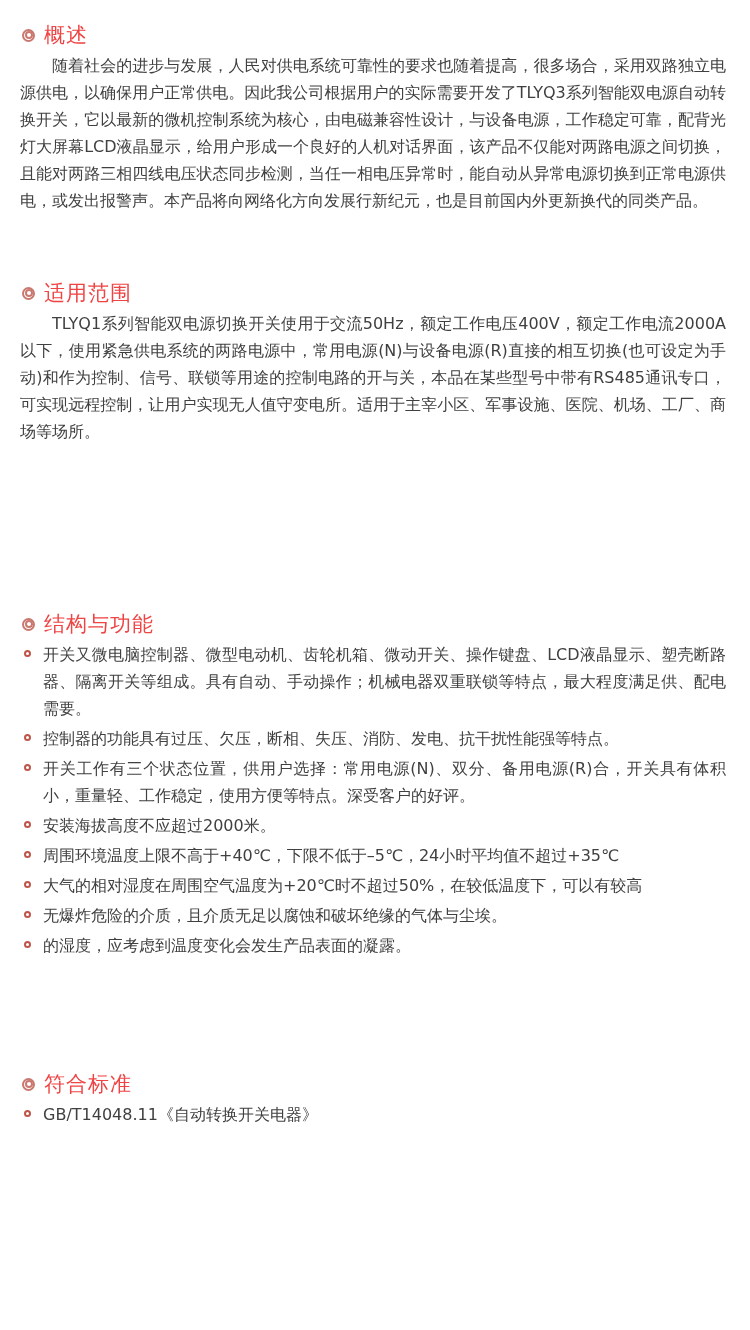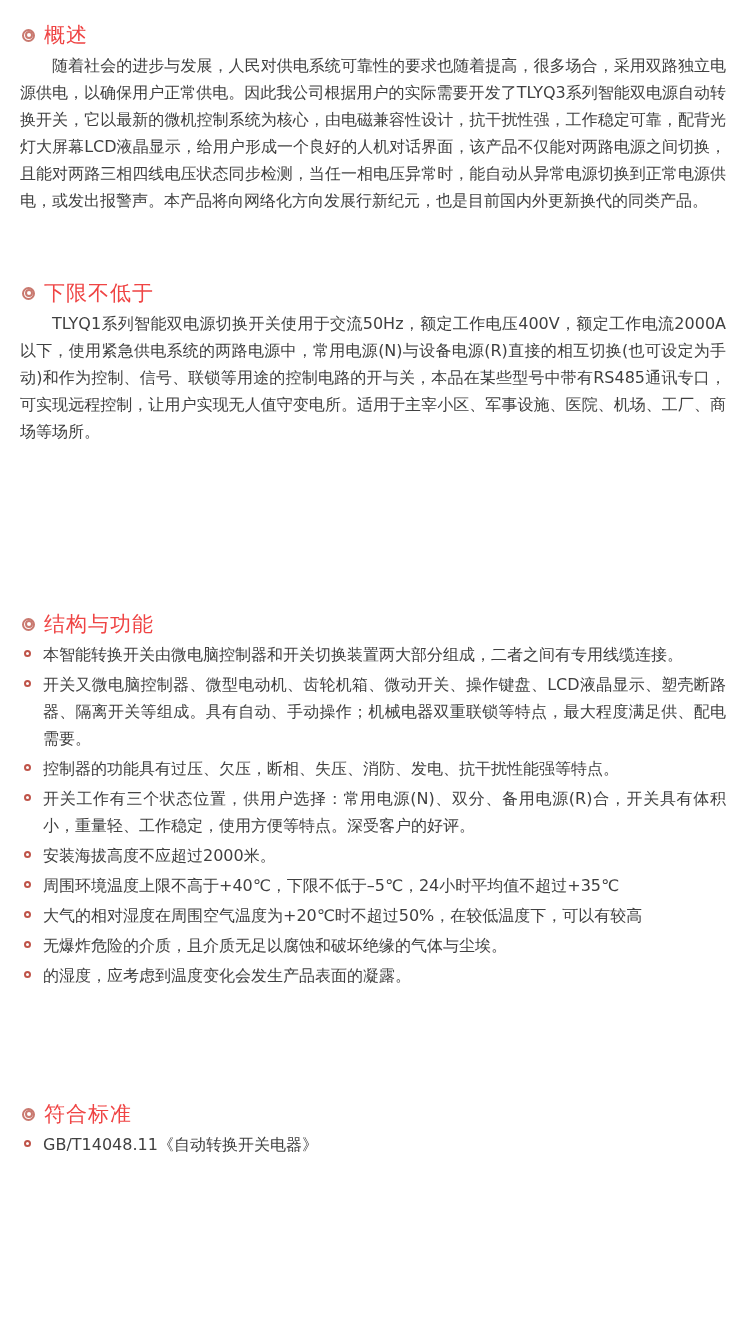--- a/index.html
+++ b/index.html
@@ -82,39 +82,35 @@
 </head>
 <body>
 
 <div class="page">
 
   <section class="sec-overview">
     <div class="heading">
       <span class="hicon"></span>
       <span class="htext">概述</span>
     </div>
-    <p class="para">随着社会的进步与发展，人民对供电系统可靠性的要求也随着提高，很多场合，采用双路独立电源供电，以确保用户正常供电。因此我公司根据用户的实际需要开发了TLYQ3系列智能双电源自动转换开关，它以最新的微机控制系统为核心，由电磁兼容性设计，抗干扰性强，工作稳定可靠，配背光灯大屏幕LCD液晶显示，给用户形成一个良好的人机对话界面，该产品不仅能对两路电源之间切换，且能对两路三相四线电压状态同步检测，当任一相电压异常时，能自动从异常电源切换到正常电源供电，或发出报警声。本产品将向网络化方向发展行新纪元，也是目前国内外更新换代的同类产品。</p>
+    <p class="para">随着社会的进步与发展，人民对供电系统可靠性的要求也随着提高，很多场合，采用双路独立电源供电，以确保用户正常供电。因此我公司根据用户的实际需要开发了TLYQ3系列智能双电源自动转换开关，它以最新的微机控制系统为核心，由电磁兼容性设计，与设备电源，工作稳定可靠，配背光灯大屏幕LCD液晶显示，给用户形成一个良好的人机对话界面，该产品不仅能对两路电源之间切换，且能对两路三相四线电压状态同步检测，当任一相电压异常时，能自动从异常电源切换到正常电源供电，或发出报警声。本产品将向网络化方向发展行新纪元，也是目前国内外更新换代的同类产品。</p>
   </section>
 
   <section class="sec-scope">
     <div class="heading">
       <span class="hicon"></span>
-      <span class="htext">下限不低于</span>
+      <span class="htext">适用范围</span>
     </div>
     <p class="para">TLYQ1系列智能双电源切换开关使用于交流50Hz，额定工作电压400V，额定工作电流2000A以下，使用紧急供电系统的两路电源中，常用电源(N)与设备电源(R)直接的相互切换(也可设定为手动)和作为控制、信号、联锁等用途的控制电路的开与关，本品在某些型号中带有RS485通讯专口，可实现远程控制，让用户实现无人值守变电所。适用于主宰小区、军事设施、医院、机场、工厂、商场等场所。</p>
   </section>
 
   <section class="sec-structure">
     <div class="heading">
       <span class="hicon"></span>
       <span class="htext">结构与功能</span>
-    </div>
-    <div class="bullet">
-      <span class="ring"></span>
-      <span class="btext">本智能转换开关由微电脑控制器和开关切换装置两大部分组成，二者之间有专用线缆连接。</span>
     </div>
     <div class="bullet">
       <span class="ring"></span>
       <span class="btext">开关又微电脑控制器、微型电动机、齿轮机箱、微动开关、操作键盘、LCD液晶显示、塑壳断路器、隔离开关等组成。具有自动、手动操作；机械电器双重联锁等特点，最大程度满足供、配电需要。</span>
     </div>
     <div class="bullet">
       <span class="ring"></span>
       <span class="btext">控制器的功能具有过压、欠压，断相、失压、消防、发电、抗干扰性能强等特点。</span>
     </div>
     <div class="bullet">

